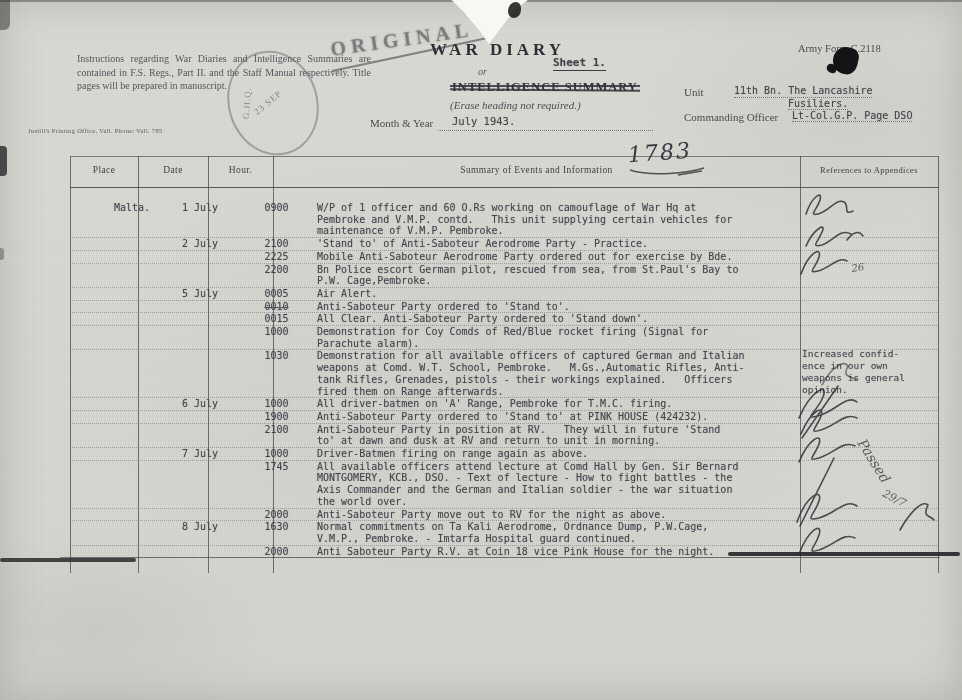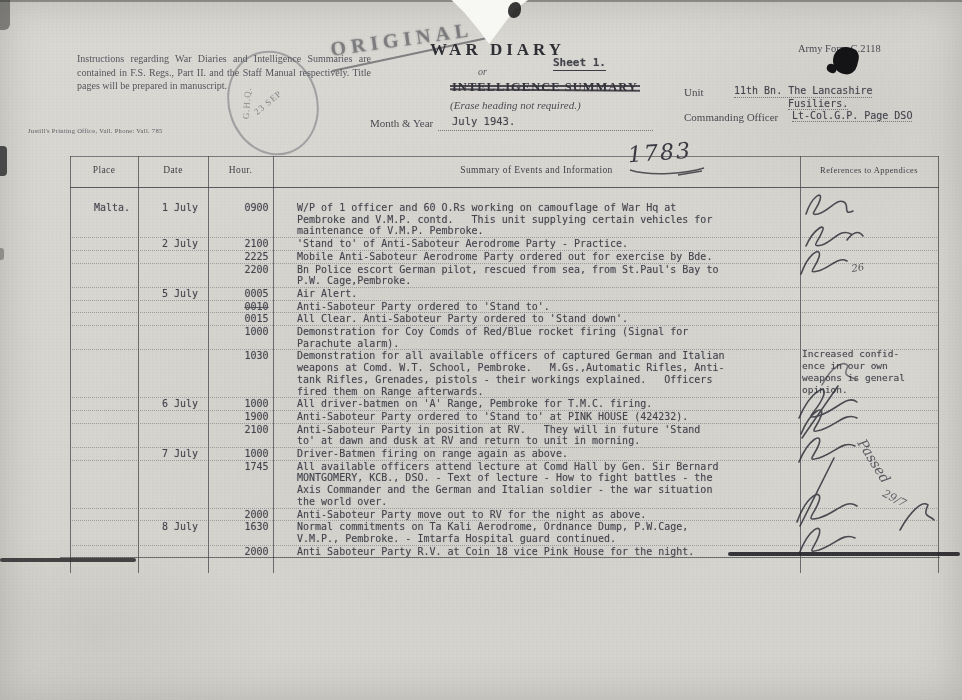--- a/index.html
+++ b/index.html
@@ -65,21 +65,21 @@
 
   
   .wtable{left:70px;top:156px;width:869px;height:417px;}
   .vline{position:absolute;top:0;bottom:0;width:1px;background:rgba(62,62,68,.7);}
   .hline-top{position:absolute;left:0;right:0;top:0;height:1px;background:rgba(70,70,76,.65);}
   .hline-head{position:absolute;left:0;right:0;top:31px;height:1px;background:rgba(60,60,66,.8);}
   .th{position:absolute;top:9px;font-size:9.5px;color:#3e3e46;letter-spacing:.4px;text-align:center;}
   .rows{position:absolute;left:0;top:46px;width:869px;}
   .trow{display:flex;align-items:flex-start;border-bottom:1px dotted rgba(80,80,90,.42);font-size:10px;line-height:11.7px;}
   .trow .c{flex:none;}
-  .c-place{width:60px;padding-left:24px;}
+  .c-place{width:60px;padding-left:8px;margin-left:36px;}
   .c-date{width:62px;padding-left:8px;}
   .c-hour{width:65px;text-align:center;}
   .c-summ{width:519px;padding-left:8px;white-space:pre-wrap;}
   .c-refs{flex:1;}
   .struck{text-decoration:line-through;text-decoration-color:rgba(70,70,80,.85);}
   .bottom-thin{left:60px;top:557px;width:880px;height:1px;background:rgba(60,60,64,.6);}
   .bottom-dark-left{left:0;top:558px;width:136px;height:4px;background:#2a2a2c;opacity:.85;border-radius:2px;}
   .bottom-dark-right{left:728px;top:552px;width:232px;height:4px;background:#242428;opacity:.9;border-radius:2px;}
 
   .weapons-note{left:802px;top:348px;width:134px;font-size:9.5px;line-height:12px;white-space:pre-wrap;}

